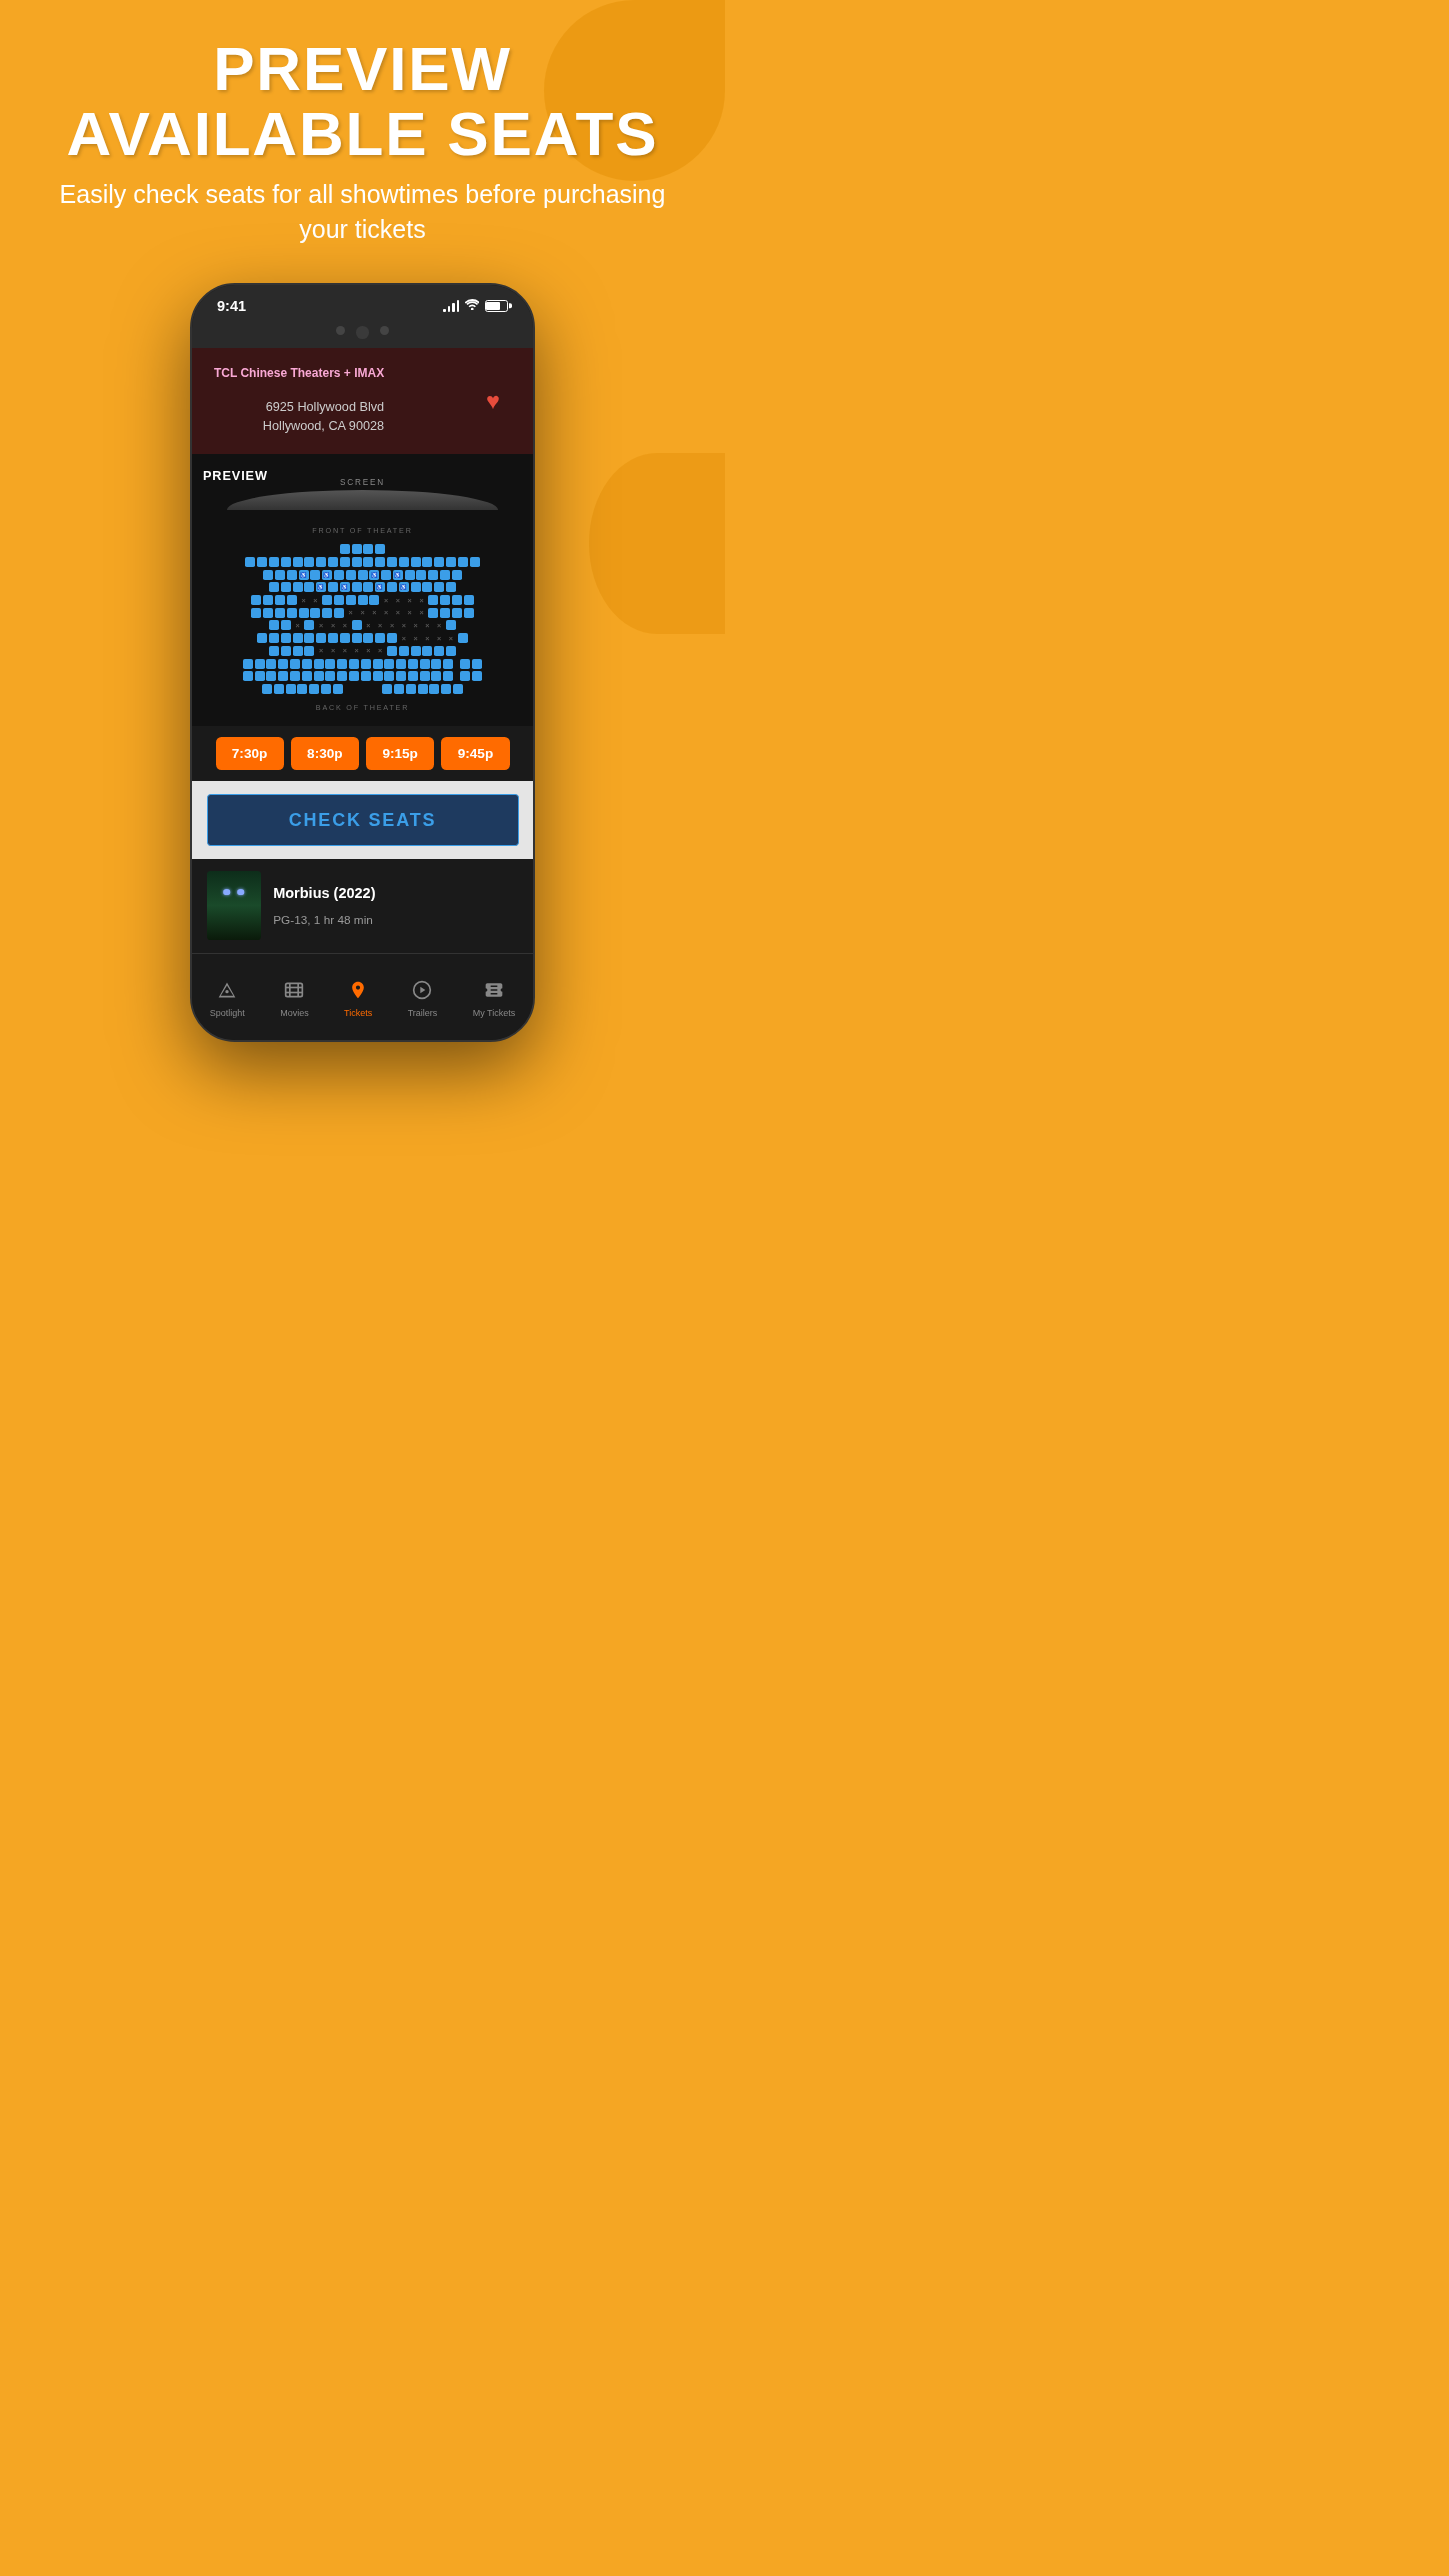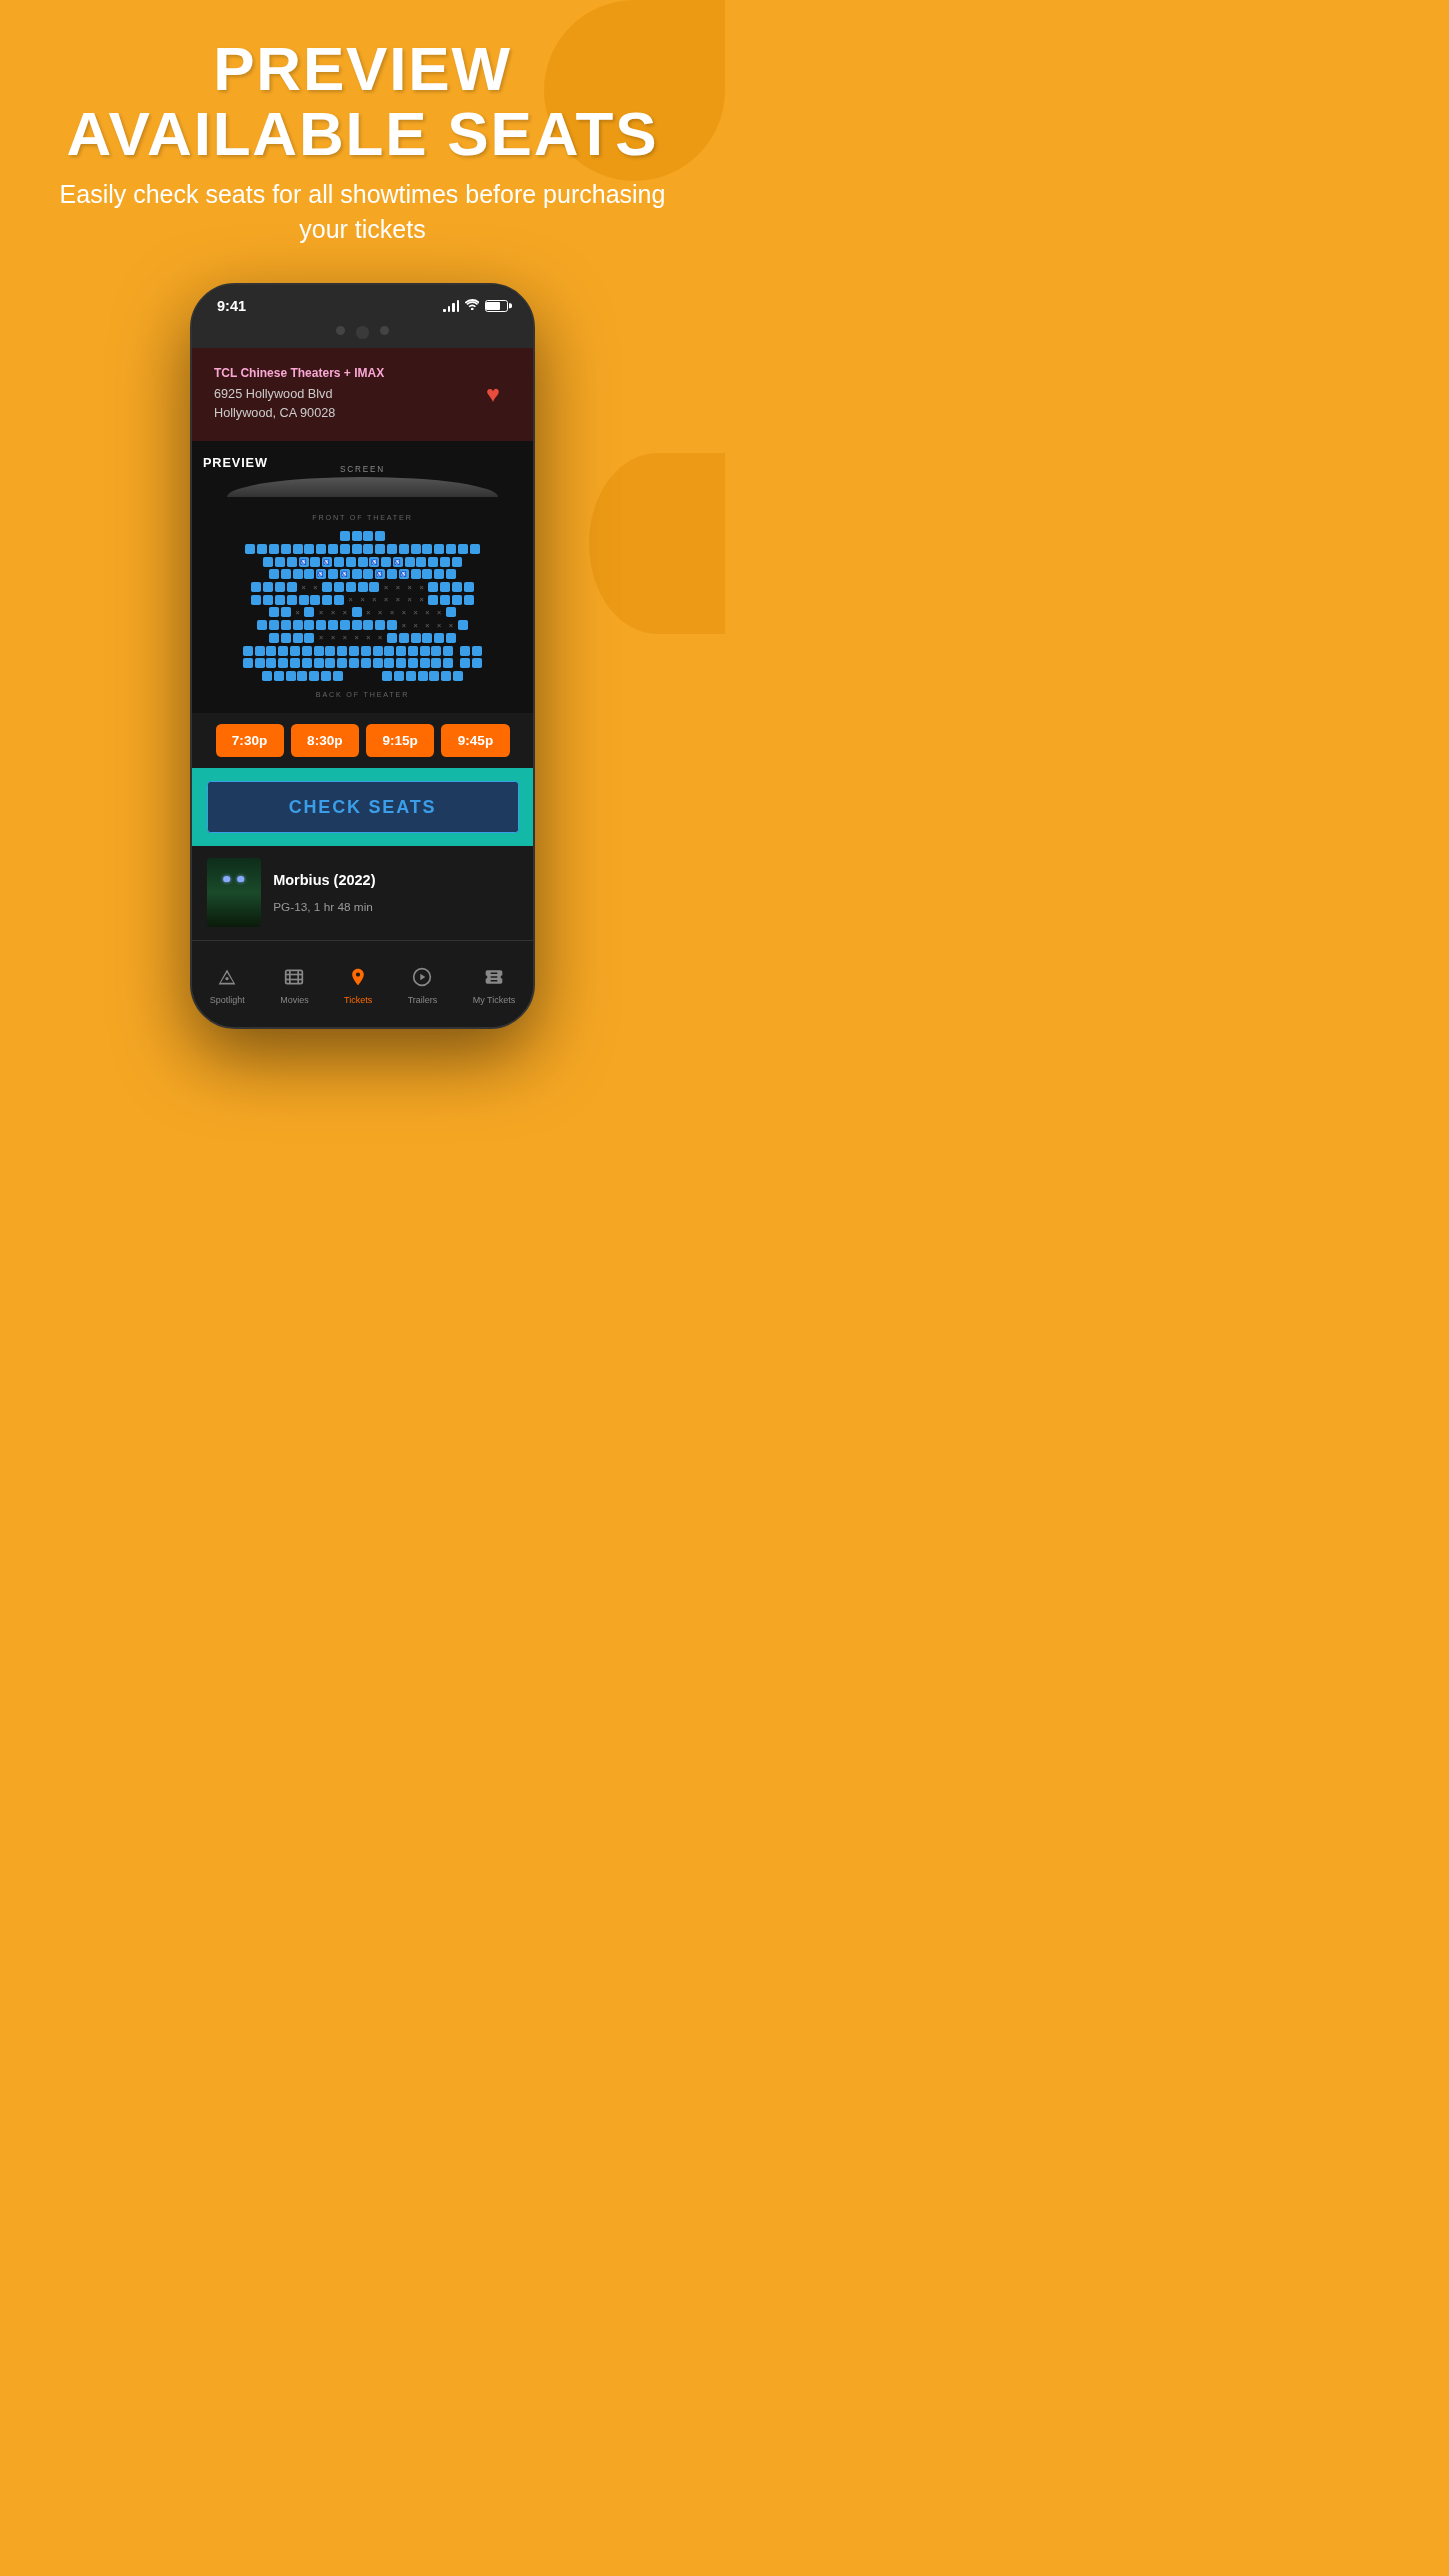--- a/index.html
+++ b/index.html
@@ -182,22 +182,23 @@
 
     .theater-info h2 {
       color: #f9a8d4;
       font-size: 12px;
       font-weight: 700;
     }
 
     .theater-info p {
       color: #ccc;
       font-size: 12.7px;
-      margin-top: 5px;
+      margin-top: 18px;
       line-height: 1.5;
+      text-align: right;
     }
 
     .heart-btn {
       width: 36px;
       height: 36px;
       display: flex;
       align-items: center;
       justify-content: center;
     }
 
@@ -328,21 +329,21 @@
       border: none;
       border-radius: 5.4px;
       padding: 9px 16.3px;
       font-size: 13.6px;
       font-weight: 600;
       cursor: pointer;
     }
 
     
     .check-seats-section {
-      background: #14b8a6;
+      background: #e5e5e5;
       padding: 12.7px 14.5px;
     }
 
     .check-seats-btn {
       background: #1E3A5F;
       border: 1.8px solid #3B9EE8;
       color: #3B9EE8;
       width: 100%;
       padding: 14.5px;
       font-size: 18px;

